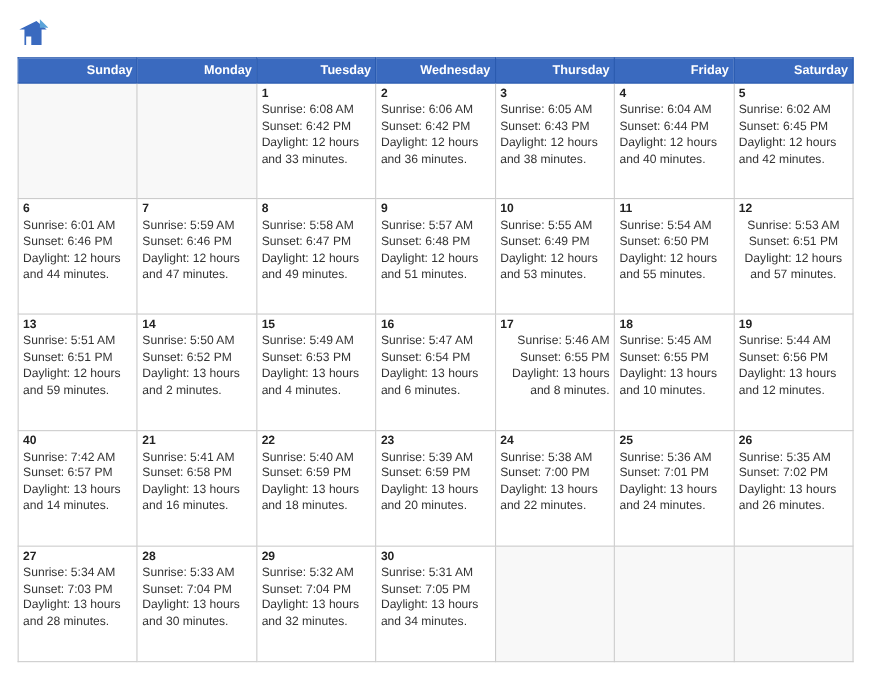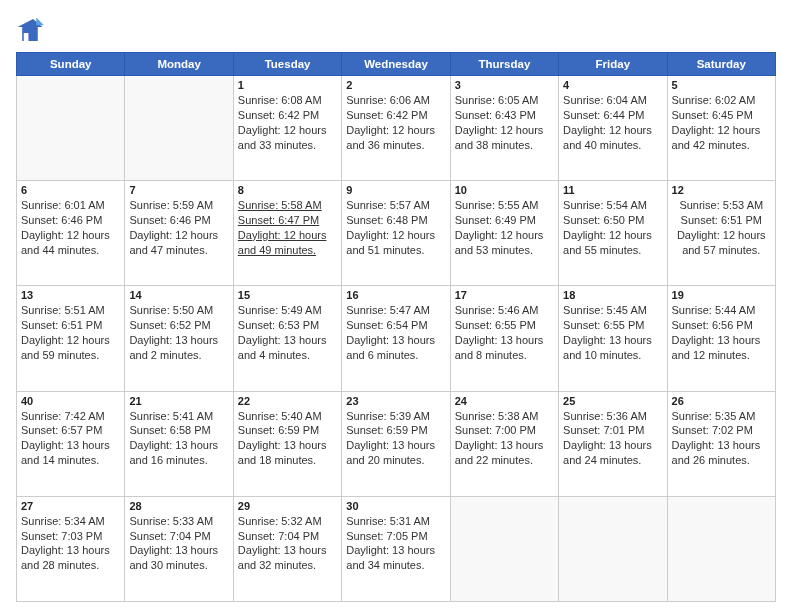--- a/index.html
+++ b/index.html
@@ -60,21 +60,21 @@
       border-collapse: collapse;
       width: 100%;
       table-layout: fixed;
     }
     .calendar th {
       background: #3a6abf;
       color: #fff;
       font-size: 11.5px;
       font-weight: bold;
       padding: 5px 4px;
-      text-align: center;
+      text-align: right;
       border: 1px solid #2a5aaf;
       margin-left: 17px;
     }
     .calendar td {
       border: 1px solid #ccc;
       vertical-align: top;
       padding: 3px 4px;
       font-size: 9.2px;
       color: #333;
       background: #fff;
@@ -178,21 +178,21 @@
           </td>
           <td>
             <div class="day-num">7</div>
             <div class="day-info" style="white-space: pre-line;">Sunrise: 5:59 AM
 Sunset: 6:46 PM
 Daylight: 12 hours
 and 47 minutes.</div>
           </td>
           <td>
             <div class="day-num">8</div>
-            <div class="day-info" style="white-space: pre-line; text-decoration: underline;">Sunrise: 5:58 AM
+            <div class="day-info" style="white-space: pre-line;">Sunrise: 5:58 AM
 Sunset: 6:47 PM
 Daylight: 12 hours
 and 49 minutes.</div>
           </td>
           <td>
             <div class="day-num">9</div>
             <div class="day-info" style="white-space: pre-line;">Sunrise: 5:57 AM
 Sunset: 6:48 PM
 Daylight: 12 hours
 and 51 minutes.</div>
@@ -243,21 +243,21 @@
           </td>
           <td>
             <div class="day-num">16</div>
             <div class="day-info" style="white-space: pre-line;">Sunrise: 5:47 AM
 Sunset: 6:54 PM
 Daylight: 13 hours
 and 6 minutes.</div>
           </td>
           <td>
             <div class="day-num">17</div>
-            <div class="day-info" style="white-space: pre-line;">Sunrise: 5:46 AM
+            <div class="day-info" style="white-space: pre-line; text-align: right;">Sunrise: 5:46 AM
 Sunset: 6:55 PM
 Daylight: 13 hours
 and 8 minutes.</div>
           </td>
           <td>
             <div class="day-num">18</div>
             <div class="day-info" style="white-space: pre-line;">Sunrise: 5:45 AM
 Sunset: 6:55 PM
 Daylight: 13 hours
 and 10 minutes.</div>

